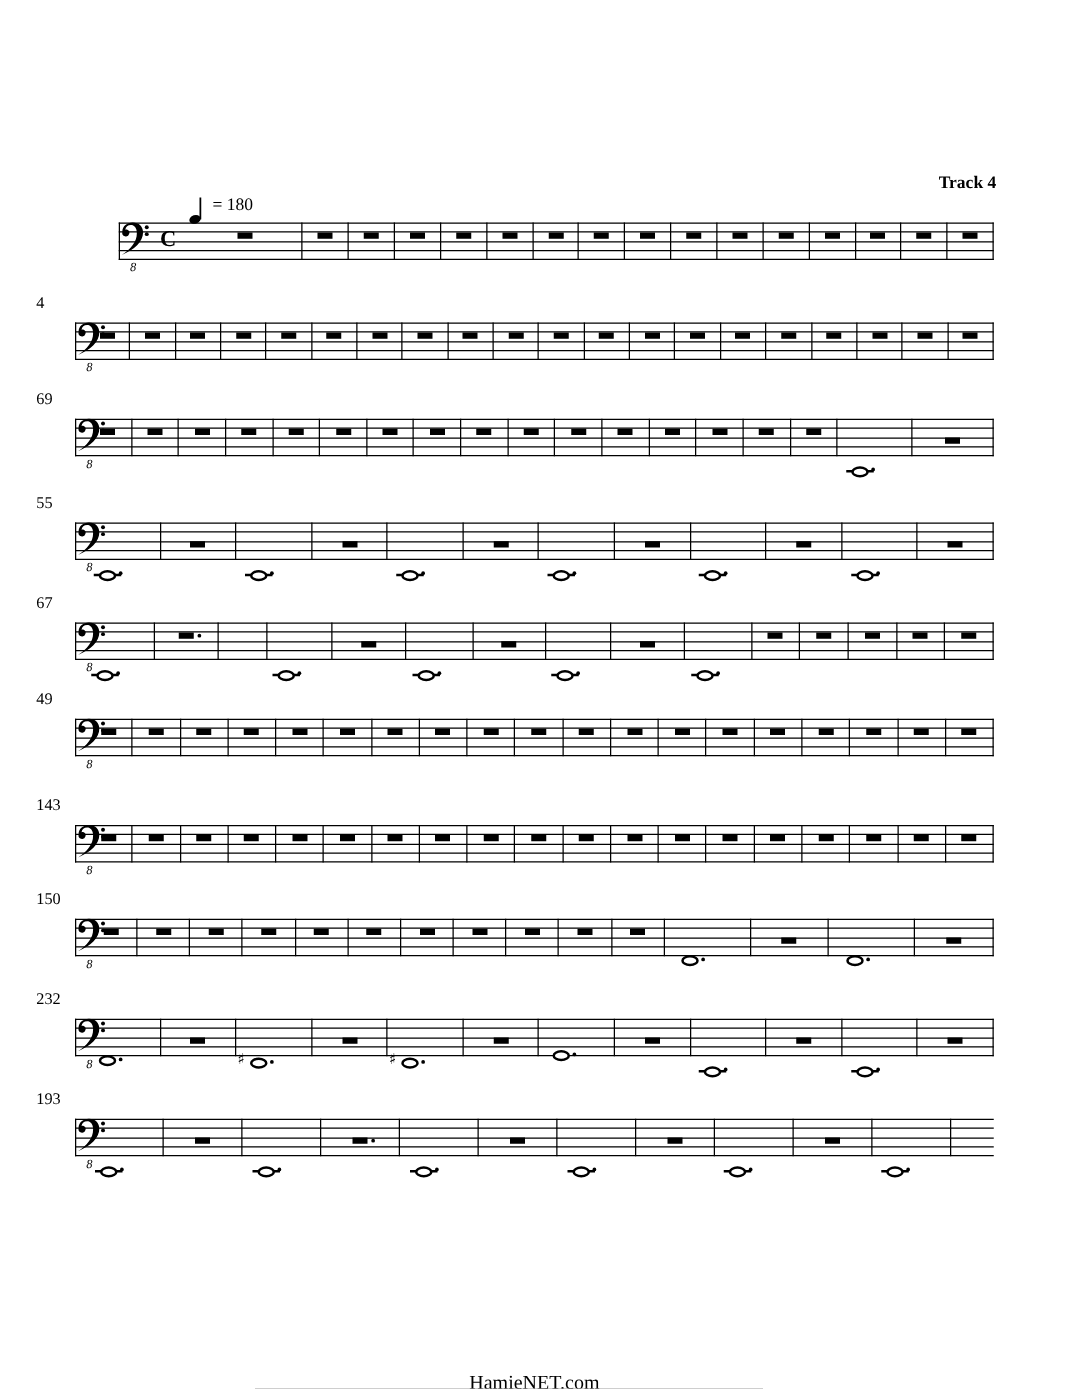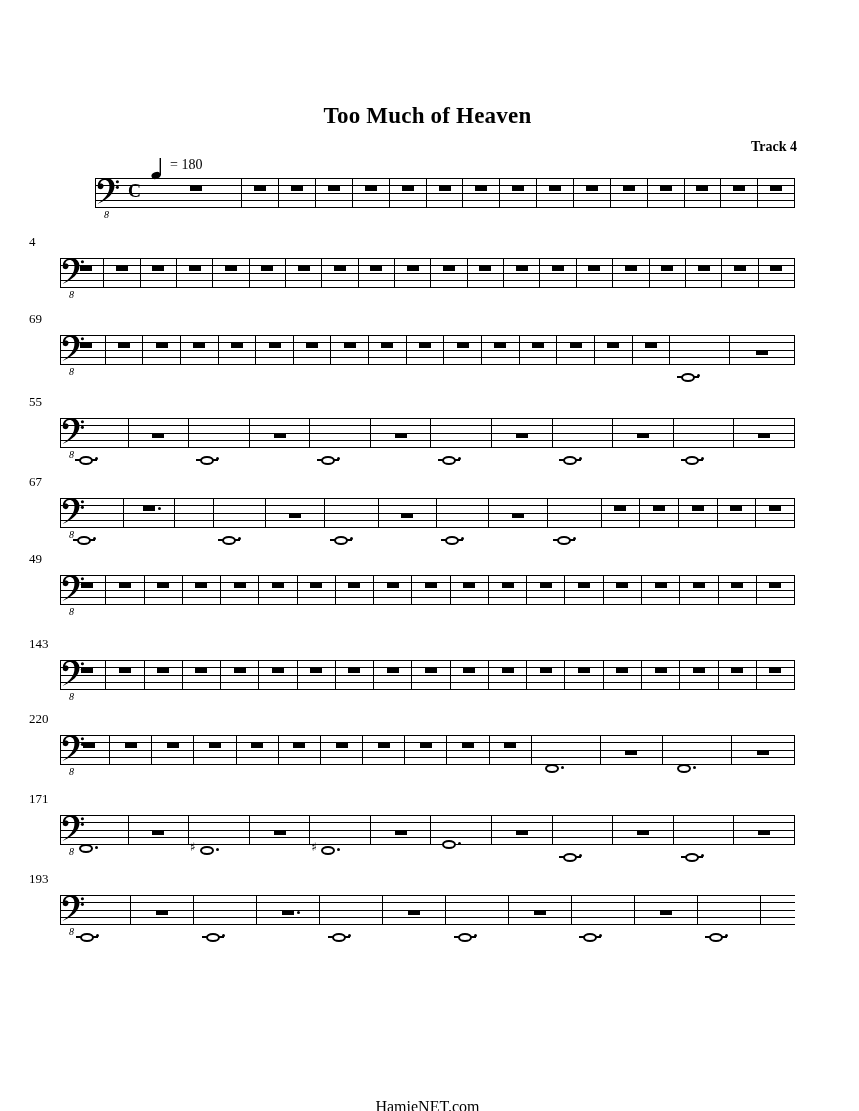--- a/index.html
+++ b/index.html
@@ -27,21 +27,20 @@
   .nhead{position:absolute;width:14px;height:9px;border:2px solid #000;border-radius:50%;
          box-sizing:border-box;background:#fff;transform:translateX(-50%);}
   .ledger{position:absolute;width:22px;height:1.5px;background:#000;transform:translateX(-50%);}
   .sharp{position:absolute;font-family:"DejaVu Sans",sans-serif;font-size:12px;line-height:12px;}
 </style>
 </head>
 <body>
 
 <div class="page">
 
-  <div class="title">Too Much of Heaven</div>
   <div class="track">Track 4</div>
 
   <div class="tempo">
     <span><svg width="12" height="24" viewBox="0 0 12 24" fill="#000">
           <ellipse cx="5" cy="19.5" rx="4.6" ry="3.4" transform="rotate(-18 5 19.5)"></ellipse>
           <rect x="8.6" y="2" width="1.4" height="17.5"></rect>
         </svg></span>
     <span class="tempo-text">= 180</span>
   </div>
 
@@ -545,21 +544,21 @@
           </div>
         </div>
       </div>
       <div class="staff-system" style="left: 60px; top: 735px; width: 735px;">
         <div class="sline" style="top: 0px;"></div>
         <div class="sline" style="top: 7.25px;"></div>
         <div class="sline" style="top: 14.5px;"></div>
         <div class="sline" style="top: 21.75px;"></div>
         <div class="sline" style="top: 29px;"></div>
         <div class="barline"></div>
-        <div class="sysnum">220</div>
+        <div class="sysnum">150</div>
         <div class="clef"><svg width="24" height="30" viewBox="0 0 26 30" fill="#000">
             <path d="M2,9.2 C2,4 6.2,1 11,1 C16.5,1 20,4.6 20,9.6 C20,17.5 12.5,24.5 1.5,29 C9.5,23.8 14.6,17.6 14.6,10.2 C14.6,5.4 12.3,3.1 9.4,3.1 C6.8,3.1 4.9,4.8 4.6,7.2 C5,7 5.5,6.9 6,6.9 A3.1,3.1 0 1,1 2,9.2 Z"></path>
             <circle cx="23.2" cy="5" r="1.7"></circle>
             <circle cx="23.2" cy="11" r="1.7"></circle>
           </svg></div>
         <div class="clef8">8</div>
         <div class="mrow" style="left: 8px;">
           <div class="mcell" style="flex-grow: 1; flex-basis: 0px;">
             <div class="wrest" style="top: 8px;"></div>
           </div>
@@ -609,21 +608,21 @@
           </div>
         </div>
       </div>
       <div class="staff-system" style="left: 60px; top: 815px; width: 735px;">
         <div class="sline" style="top: 0px;"></div>
         <div class="sline" style="top: 7.25px;"></div>
         <div class="sline" style="top: 14.5px;"></div>
         <div class="sline" style="top: 21.75px;"></div>
         <div class="sline" style="top: 29px;"></div>
         <div class="barline"></div>
-        <div class="sysnum">171</div>
+        <div class="sysnum">232</div>
         <div class="clef"><svg width="24" height="30" viewBox="0 0 26 30" fill="#000">
             <path d="M2,9.2 C2,4 6.2,1 11,1 C16.5,1 20,4.6 20,9.6 C20,17.5 12.5,24.5 1.5,29 C9.5,23.8 14.6,17.6 14.6,10.2 C14.6,5.4 12.3,3.1 9.4,3.1 C6.8,3.1 4.9,4.8 4.6,7.2 C5,7 5.5,6.9 6,6.9 A3.1,3.1 0 1,1 2,9.2 Z"></path>
             <circle cx="23.2" cy="5" r="1.7"></circle>
             <circle cx="23.2" cy="11" r="1.7"></circle>
           </svg></div>
         <div class="clef8">8</div>
         <div class="mrow" style="left: 8px;">
           <div class="mcell" style="flex-grow: 1; flex-basis: 0px;">
             <div class="nhead" style="top: 29px; left: 30%;"></div>
             <div class="dot" style="top: 30.5px; left: calc(30% + 9px);"></div>

